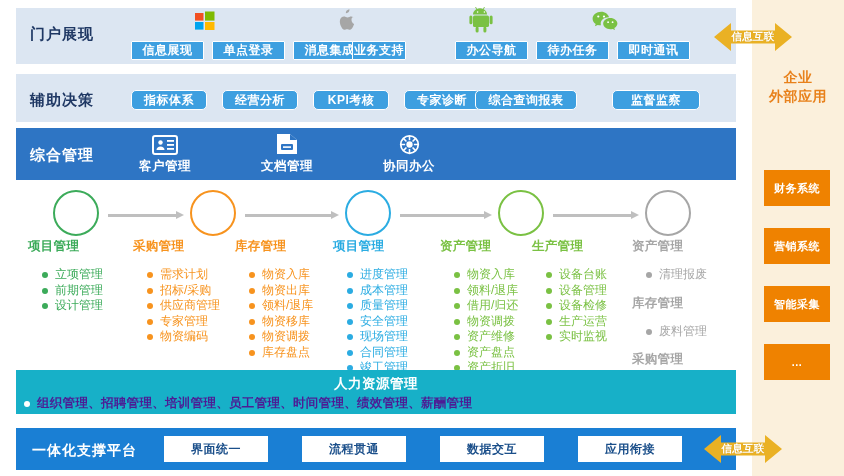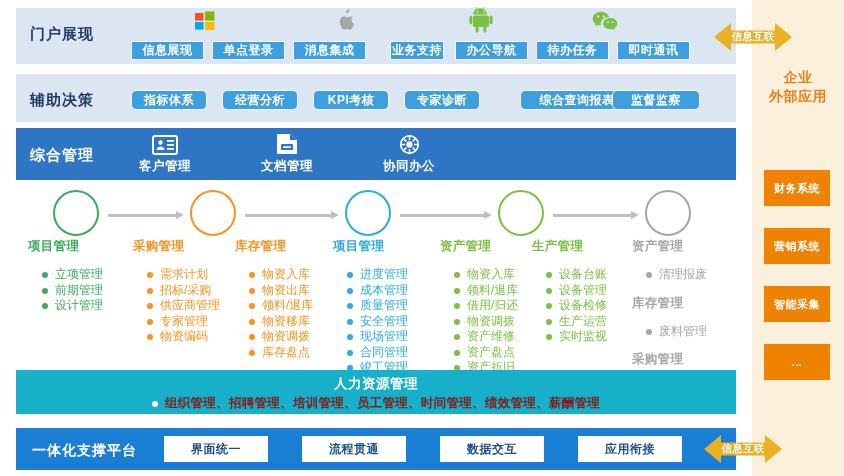--- a/index.html
+++ b/index.html
@@ -104,22 +104,22 @@
     width:6px;height:6px;border-radius:50%;background:currentColor;
   }
   .sub-blk{margin-top:1px;}
 
   
   .hr-title{
     position:absolute; left:16px; top:375px; width:720px; text-align:center;
     color:#fff; font-size:13.5px; font-weight:bold; letter-spacing:.5px;
   }
   .hr-sub{
-    position:absolute; left:16px; top:395px; width:720px; text-align:center;
-    color:#7f1d1d; font-size:12.5px; font-weight:bold; letter-spacing:.3px;
+    position:absolute; left:16px; top:395px; width:720px; text-align:left;
+    color:#4c1d95; font-size:12.5px; font-weight:bold; letter-spacing:.3px;padding-left:8px;
   }
   .hr-sub .dot{
     display:inline-block;width:6px;height:6px;border-radius:50%;
     background:#fff;margin-right:7px;vertical-align:middle;
   }
 
   
   .info-arrow{position:absolute; width:78px; height:34px;}
   .info-arrow .lbl{
     position:absolute;left:0;top:0;width:78px;height:34px;
@@ -179,33 +179,33 @@
       <circle cx="12" cy="5.5" r="1.1" fill="#fff"></circle>
       <path d="M25.4 12.6c0-3.1-3.2-5.6-7.1-5.6s-7.1 2.5-7.1 5.6c0 3.1 3.2 5.6 7.1 5.6.8 0 1.6-.1 2.3-.3l2.4 1.2-.7-2c1.9-1 3.1-2.7 3.1-4.5z" fill="#7ac143"></path>
       <circle cx="16.1" cy="11.2" r=".9" fill="#fff"></circle>
       <circle cx="20.6" cy="11.2" r=".9" fill="#fff"></circle>
     </svg>
   </div>
 
   <div class="pill" style="left:131px;top:41px;width:73px">信息展现</div>
   <div class="pill" style="left:212px;top:41px;width:73px">单点登录</div>
   <div class="pill" style="left:293px;top:41px;width:73px">消息集成</div>
-  <div class="pill" style="left:390px;top:41px;width:54px">业务支持</div>
+  <div class="pill" style="left:352px;top:41px;width:54px">业务支持</div>
   <div class="pill" style="left:455px;top:41px;width:73px">办公导航</div>
   <div class="pill" style="left:536px;top:41px;width:73px">待办任务</div>
   <div class="pill" style="left:617px;top:41px;width:73px">即时通讯</div>
 
   <div class="band row-decision"></div>
   <div class="band-label" style="left:30px;top:91px">辅助决策</div>
 
   <div class="pill2" style="left:131px;top:90px;width:76px">指标体系</div>
   <div class="pill2" style="left:222px;top:90px;width:76px">经营分析</div>
   <div class="pill2" style="left:313px;top:90px;width:76px">KPI考核</div>
   <div class="pill2" style="left:404px;top:90px;width:76px">专家诊断</div>
-  <div class="pill2" style="left:520px;top:90px;width:114px">综合查询报表</div>
+  <div class="pill2" style="left:475px;top:90px;width:102px">综合查询报表</div>
   <div class="pill2" style="left:612px;top:90px;width:88px">监督监察</div>
 
   <div class="band row-compre"></div>
   <div class="band-label" style="left:30px;top:146px;color:#ffffff">综合管理</div>
 
   <div class="cm-item" style="left:110px">
     <div class="cm-ico">
       <svg viewBox="0 0 26 20" width="26" height="20">
         <rect x="1" y="1" width="24" height="18" rx="2" fill="none" stroke="#fff" stroke-width="2"></rect>
         <circle cx="8.5" cy="7.5" r="2.2" fill="#fff"></circle>

